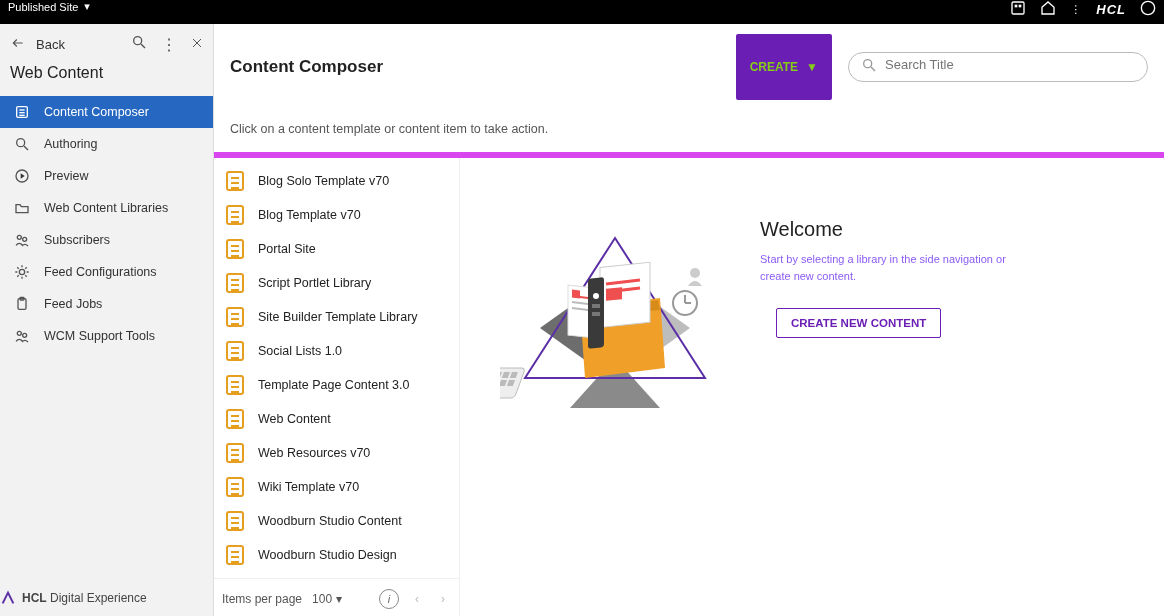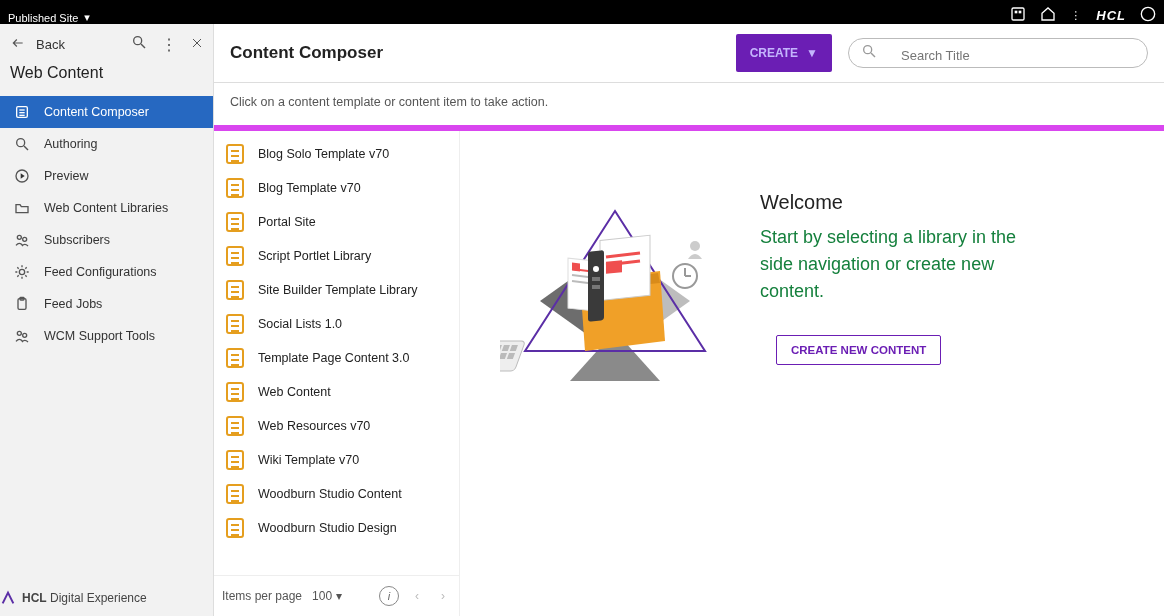--- a/index.html
+++ b/index.html
@@ -1,19 +1,19 @@
 <!DOCTYPE html>
 <html><head>
 <meta charset="utf-8">
 <style>
   * { box-sizing: border-box; margin: 0; padding: 0; font-family: Arial, Helvetica, sans-serif; }
   body { width:1164px; height:616px; overflow:hidden; background:#fff; color:#333; }
 
   
-  .topbar { height:24px; background:#000; color:#fff; display:flex; align-items:flex-end; justify-content:space-between; padding:0 8px; font-size:11px; }
+  .topbar { height:24px; background:#000; color:#fff; display:flex; align-items:flex-start; justify-content:space-between; padding:0 8px; font-size:11px; }
   .topbar-left { display:flex; align-items:center; gap:6px; }
   .topbar-right { display:flex; align-items:center; gap:14px; }
   .topbar-right svg { fill:#fff; }
   .brand { font-weight:bold; font-style:italic; letter-spacing:1px; font-size:13px; }
 
   
   .app { display:flex; height:592px; }
 
   
   .sidebar { width:214px; background:#f2f2f2; border-right:1px solid #ddd; display:flex; flex-direction:column; position:relative;}
@@ -28,22 +28,22 @@
   .nav-item.active svg { stroke:#fff; fill:none;}
   .nav-item:not(.active) svg { stroke:#555; fill:none;}
   .sb-footer { position:absolute; bottom:10px; left:0; display:flex; align-items:center; gap:6px; font-size:12px; color:#444;}
 
   
   .main { flex:1; display:flex; flex-direction:column; }
 
   .main-header { display:flex; align-items:center; padding:10px 16px; gap:16px;}
   .main-title { font-size:17px; font-weight:bold; color:#222; flex:0 0 auto;}
   .spacer { flex:1; }
-  .create-btn { background:#6b1eb4; color:#c4b5fd; border:none; padding:12px 14px; font-size:12px; font-weight:bold; display:flex; align-items:center; gap:8px; cursor:pointer; border-radius:2px;}
-  .search-wrap { display:flex; align-items:flex-end; border:1px solid #bbb; border-radius:18px; padding:4px 12px; width:300px; gap:24px; color:#888;}
+  .create-btn { background:#6b1eb4; color:#84cc16; border:none; padding:26px 14px; font-size:12px; font-weight:bold; display:flex; align-items:center; gap:8px; cursor:pointer; border-radius:2px;}
+  .search-wrap { display:flex; align-items:flex-start; border:1px solid #bbb; border-radius:18px; padding:4px 12px; width:300px; gap:8px; color:#888;}
   .search-wrap input { border:none; outline:none; font-size:13px; flex:1; background:transparent; color:#444;}
   .divider { height:1px; background:#ddd; }
   .hint { font-size:12.5px; color:#555; padding:12px 16px 16px 16px; }
 
   
   .content-body { flex:1; display:flex; border-top:6px solid #d946ef;}
   .list-col { width:246px; border-right:1px solid #eee; display:flex; flex-direction:column; position:relative;}
   .list { flex:1; overflow:auto; padding:6px 0;}
   .list-row { display:flex; align-items:center; gap:14px; padding:7px 12px; font-size:12.5px; color:#222; cursor:pointer;}
   .lib-icon { width:18px; height:20px; border:2px solid #e59e1e; border-radius:3px; position:relative; flex:0 0 18px;}
@@ -54,21 +54,21 @@
   .list-footer { border-top:1px solid #eee; display:flex; align-items:center; gap:10px; padding:10px 8px; font-size:12px; color:#555;}
   .page-sel { display:flex; align-items:center; gap:4px; font-size:12px;}
   .info-circ { width:20px;height:20px;border:1.5px solid #888;border-radius:50%; display:flex;align-items:center;justify-content:center;font-size:11px;font-style:italic;color:#666; margin-left:auto;}
   .pager-arrow { color:#bbb; padding:0 6px;}
 
   
   .welcome-col { flex:1; display:flex; align-items:flex-start; padding:60px 40px 0 40px; gap:30px;}
   .illus { width:230px; height:210px; position:relative; }
   .welcome-text { max-width:260px; }
   .welcome-text h2 { font-size:20px; font-weight:normal; color:#222; margin-bottom:10px;}
-  .welcome-text p { font-size:18px; color:#15803d; line-height:1.5; margin-bottom:30px;}
+  .welcome-text p { font-size:11px; color:#8b5cf6; line-height:1.5; margin-bottom:24px;}
   .cnc-btn { border:1px solid #6b1eb4; color:#6b1eb4; background:#fff; padding:8px 14px; font-size:11.5px; font-weight:bold; cursor:pointer; border-radius:2px;margin-left:16px;}
 
 </style>
 </head>
 <body>
 
 <div class="topbar">
   <div class="topbar-left">
     <span>Published Site</span>
     <span>▾</span>

